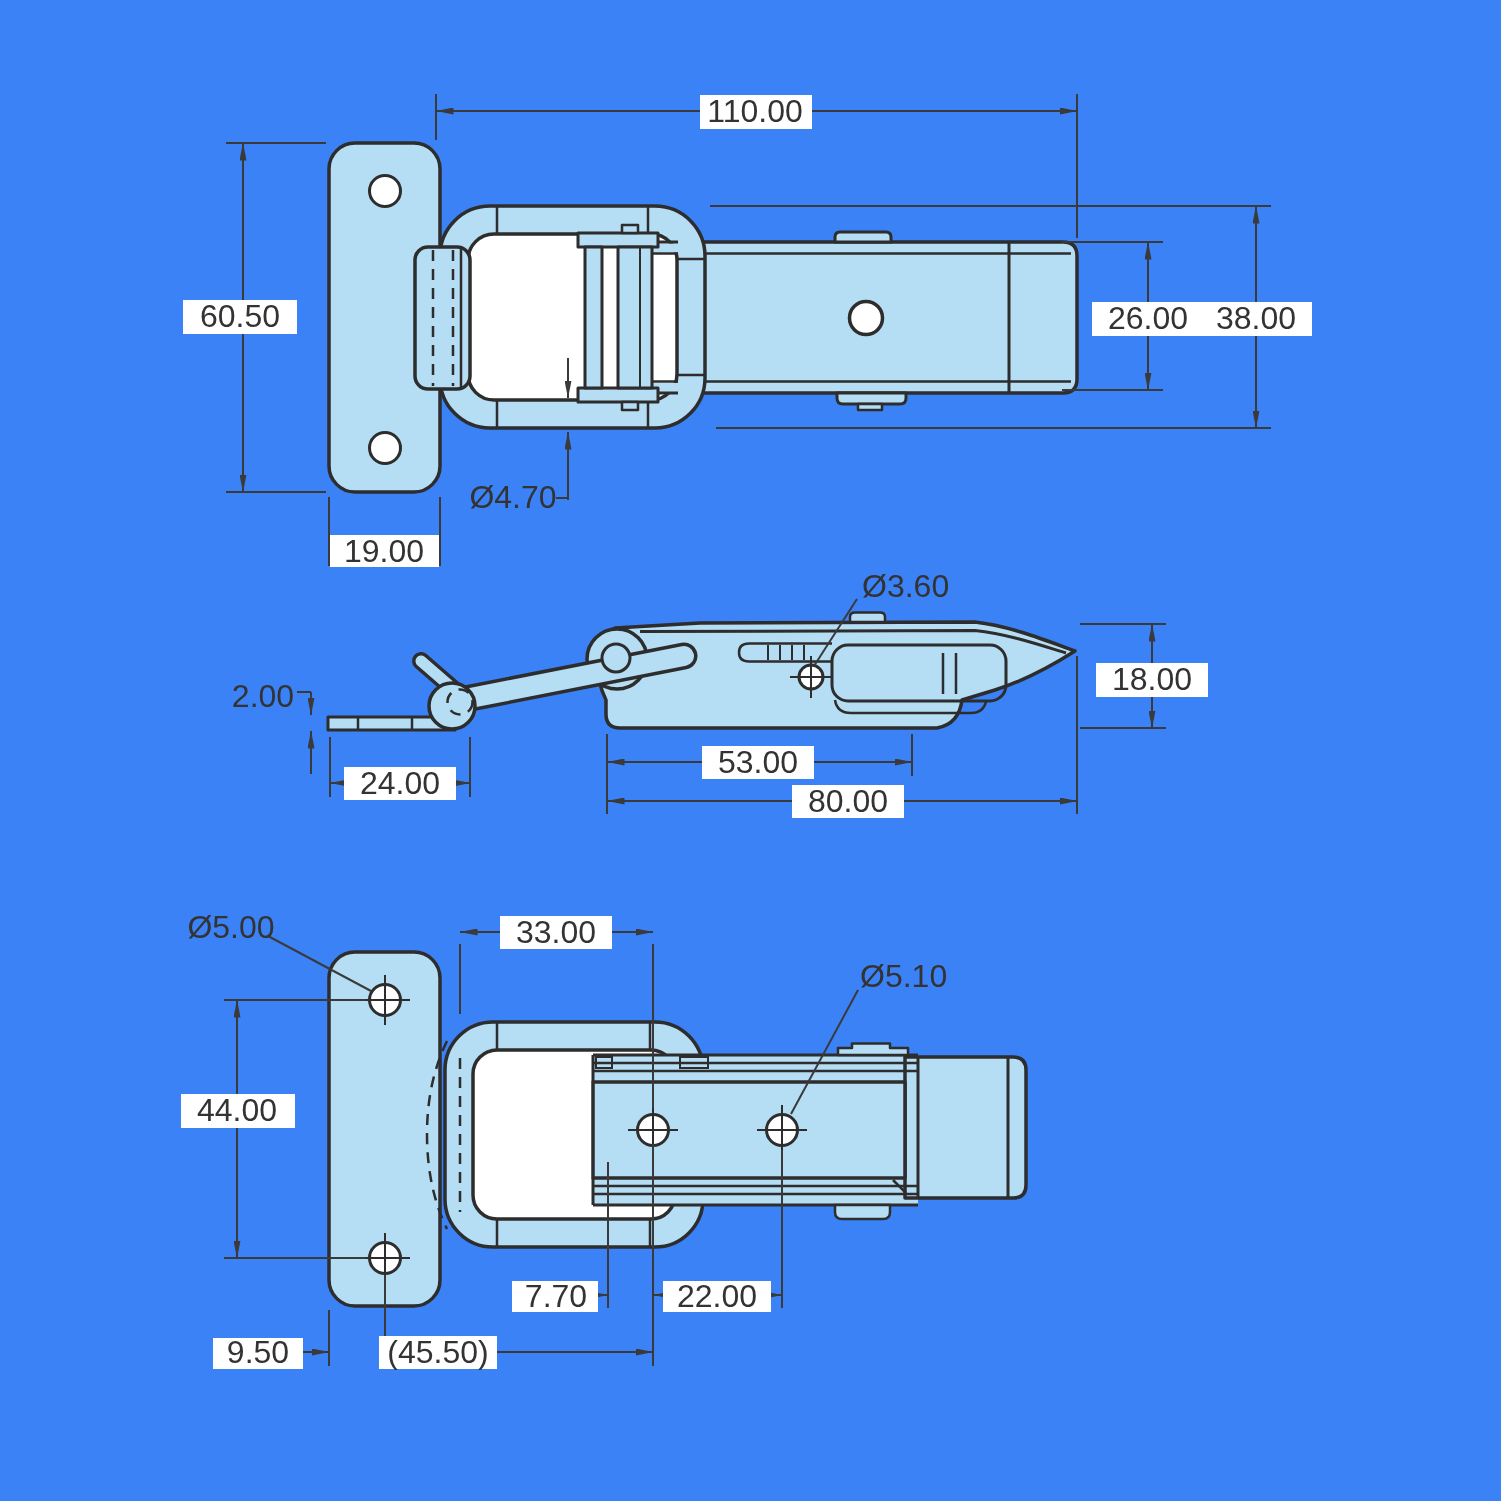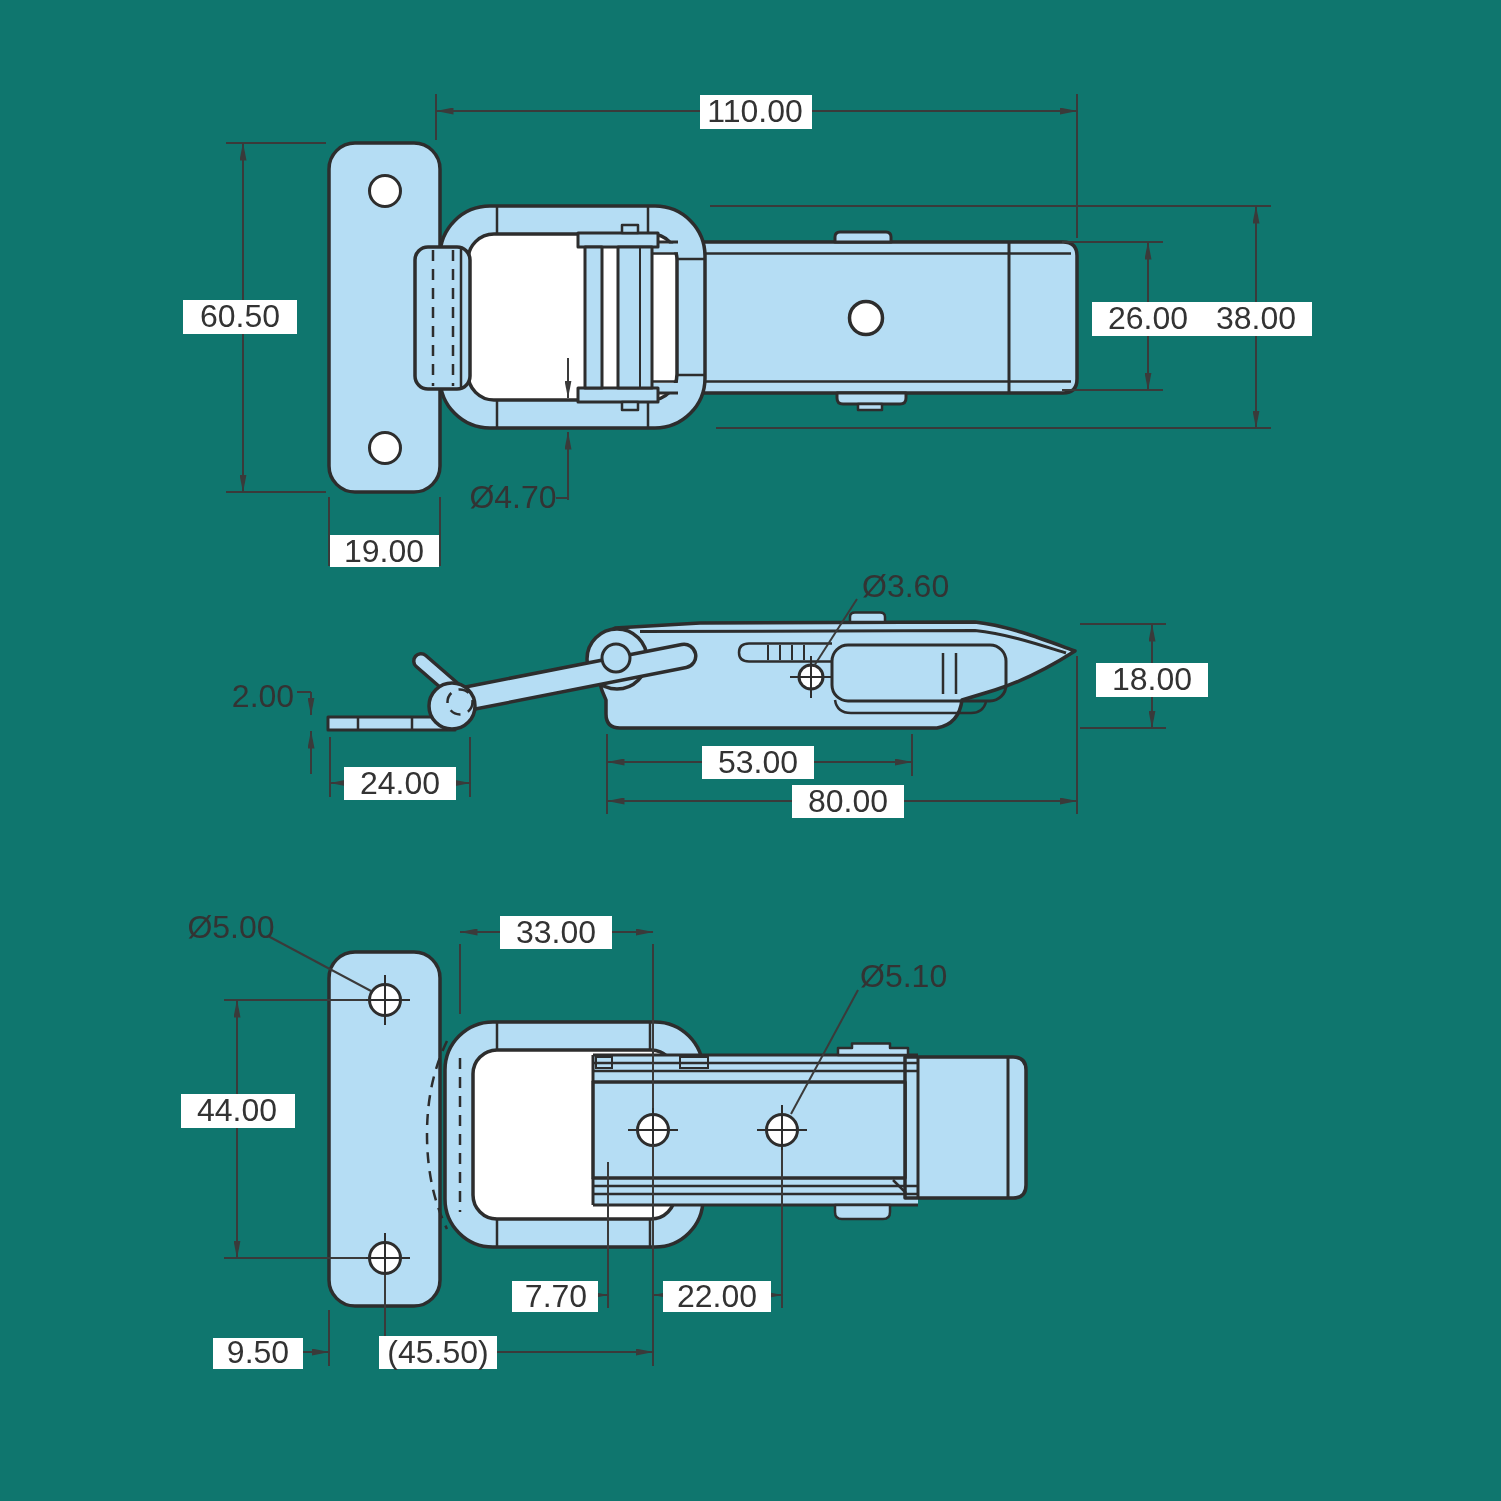--- a/index.html
+++ b/index.html
@@ -1,16 +1,16 @@
 <!DOCTYPE html>
 <html><head>
 <meta charset="utf-8">
 <style>
   html,body{margin:0;padding:0;background:#fff;}
-  .page{width:1501px;height:1501px;background:#0f766e;position:relative;font-family:"Liberation Sans",sans-serif;}
+  .page{width:1501px;height:1501px;background:#3b82f6;position:relative;font-family:"Liberation Sans",sans-serif;}
   svg{display:block;}
   .outline{fill:#b5ddf4;stroke:#2d2d2d;stroke-width:3.5;stroke-linejoin:round;}
   .outline3{fill:#b5ddf4;stroke:#2d2d2d;stroke-width:3;stroke-linejoin:round;}
   .outline2{fill:#b5ddf4;stroke:#2d2d2d;stroke-width:2.5;stroke-linejoin:round;}
   .detail{fill:none;stroke:#2d2d2d;stroke-width:2.5;}
   .detail3{fill:none;stroke:#2d2d2d;stroke-width:3;}
   .thin{fill:none;stroke:#2d2d2d;stroke-width:2;}
   .hole{fill:#ffffff;stroke:#2d2d2d;stroke-width:3;}
   .dash{fill:none;stroke:#2d2d2d;stroke-width:2.5;stroke-dasharray:11 8;}
   .dim{fill:none;stroke:#3a3a3a;stroke-width:2;}

